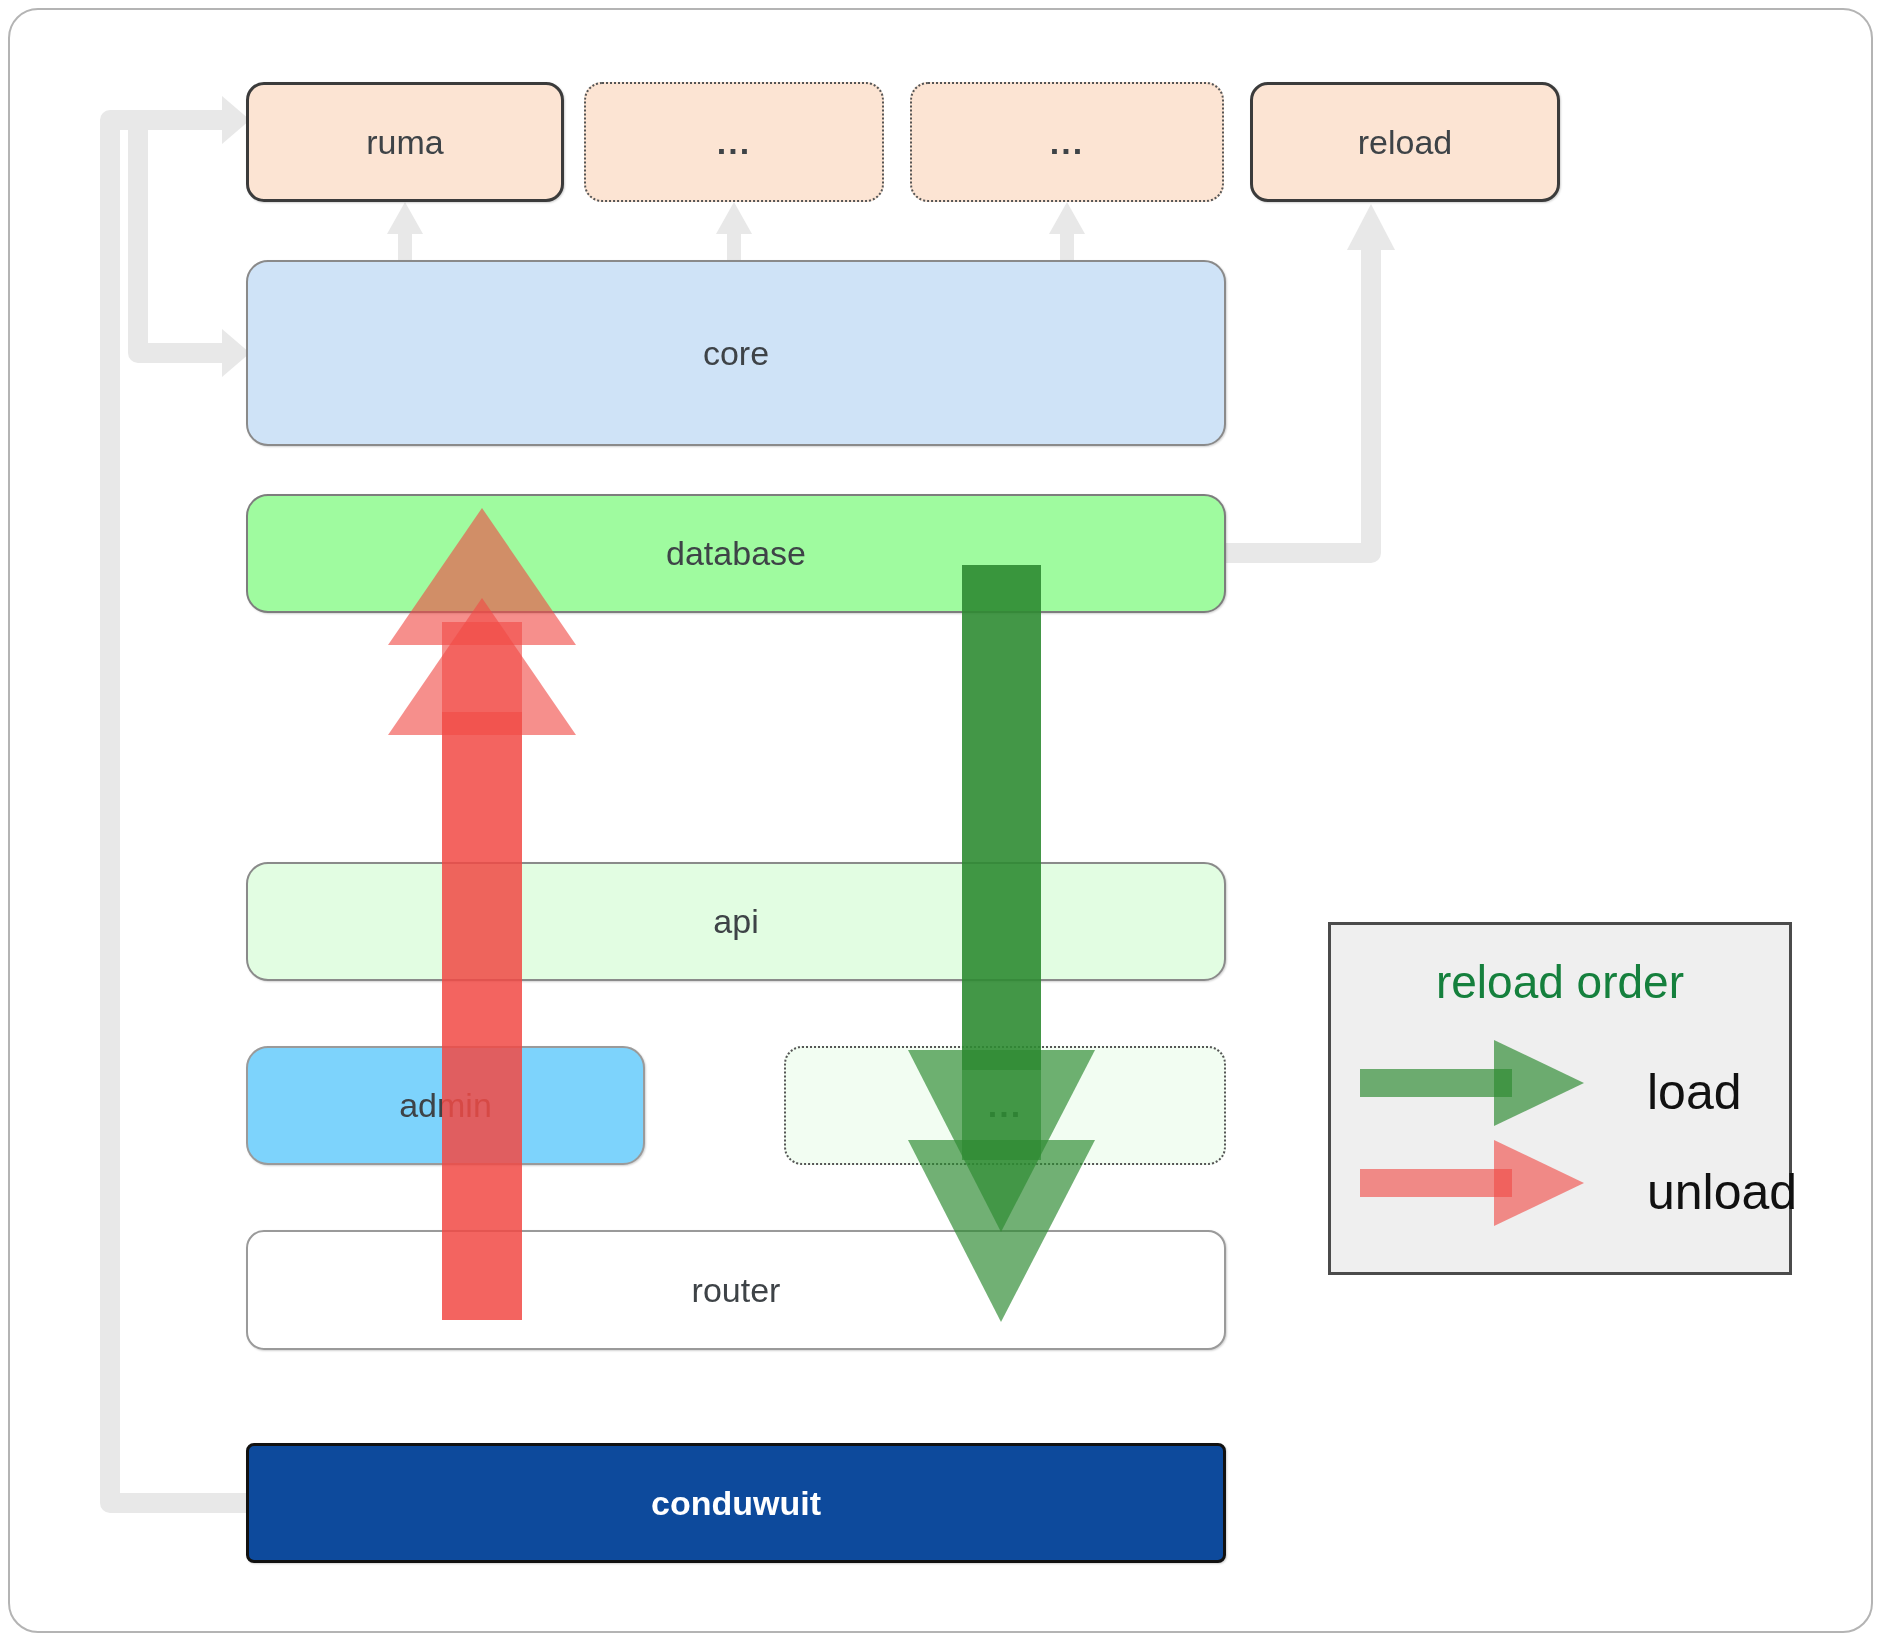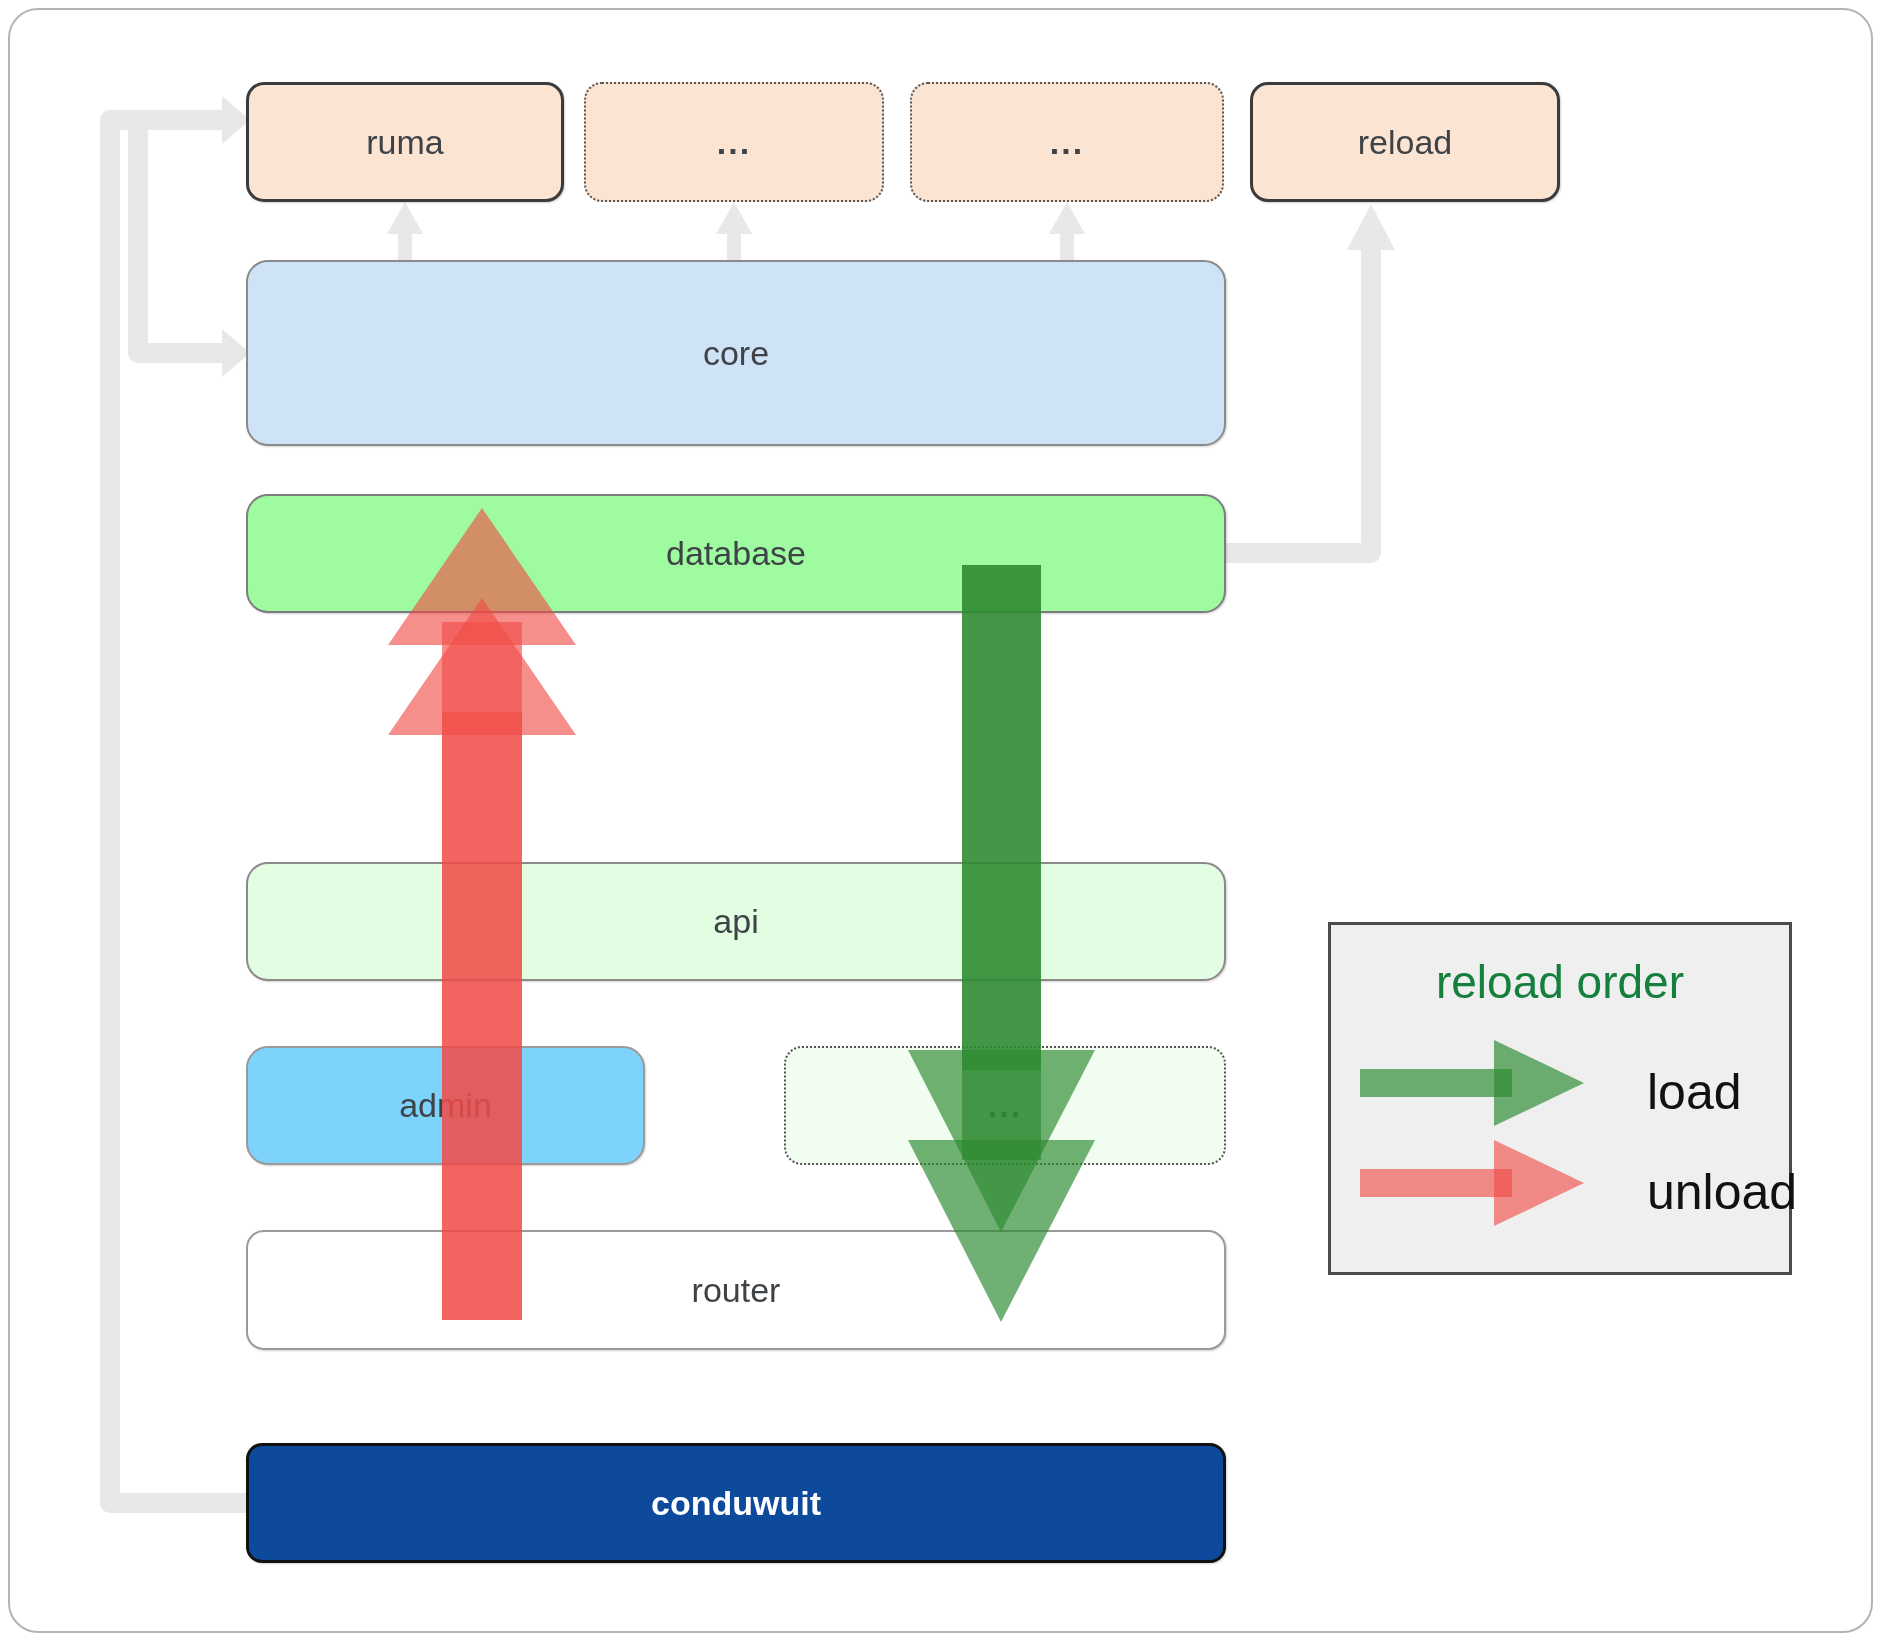--- a/index.html
+++ b/index.html
@@ -23,21 +23,21 @@
   .n-d2      {left:910px;top:82px;width:314px;height:120px;background:#fce4d3;}
   .n-rocksdb {left:1250px;top:82px;width:310px;height:120px;background:#fce4d3;}
   .n-core    {left:246px;top:260px;width:980px;height:186px;background:#cfe3f7;}
   .n-database{left:246px;top:494px;width:980px;height:119px;background:#9ffb9f;border-color:#7d7d7d;}
   .n-service {left:246px;top:678px;width:980px;height:119px;background:#c9fdc9;}
   .n-api     {left:246px;top:862px;width:980px;height:119px;background:#e2fde2;}
   .n-admin   {left:246px;top:1046px;width:399px;height:119px;background:#7dd3fc;border-color:#9a9a9a;}
   .n-d3      {left:784px;top:1046px;width:442px;height:119px;background:#f2fdf2;}
   .n-router  {left:246px;top:1230px;width:980px;height:120px;background:#ffffff;border-color:#9a9a9a;border-radius:18px;}
   .n-conduwuit{left:246px;top:1443px;width:980px;height:120px;background:#0d4a9c;
-               border:3px solid #111;color:#ffffff;font-weight:bold;border-radius:16px;align-items:center;}
+               border:3px solid #111;color:#ffffff;font-weight:bold;border-radius:8px;align-items:center;}
 
   #legend{position:absolute;left:1328px;top:922px;width:464px;height:353px;z-index:2;
           background:#efefef;border:3px solid #4b4b4b;box-sizing:border-box;}
   #legend-title{position:absolute;left:0;top:30px;width:100%;text-align:center;
                 font-size:46px;color:#15803d;}
   .legend-label{position:absolute;left:316px;font-size:50px;color:#111;}
   #legend-load-label{top:138px;} #legend-unload-label{top:238px;}
 </style>
 </head>
 <body>

